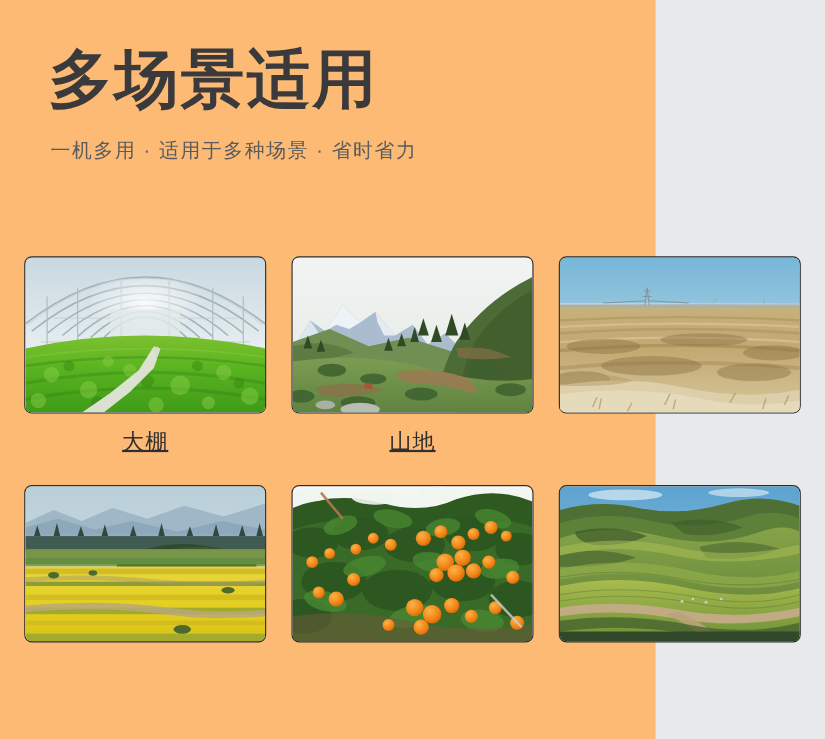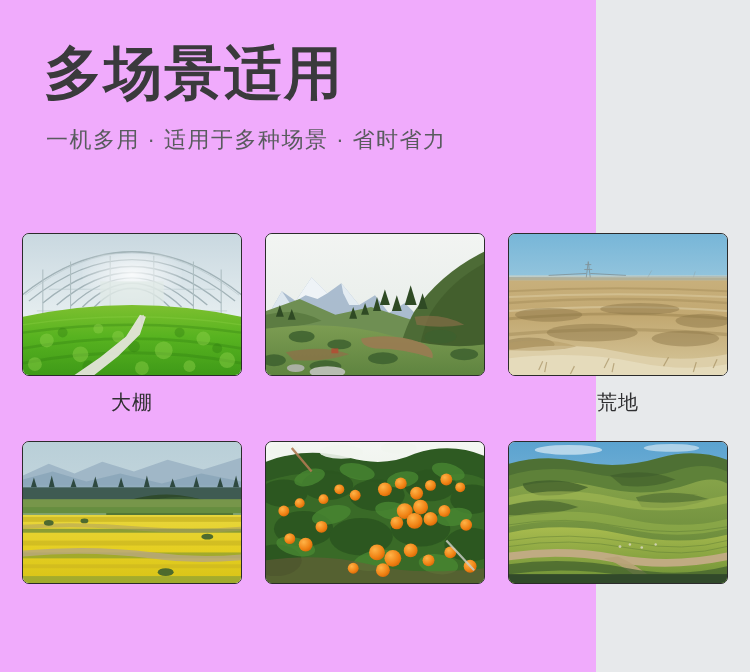--- a/index.html
+++ b/index.html
@@ -11,38 +11,38 @@
     height: 672px;
     background: #e7e9eb;
     font-family: "Liberation Sans", "DejaVu Sans", sans-serif;
     overflow: hidden;
     position: relative;
   }
   .page {
     width: 596px;
     height: 672px;
     position: relative;
-    background: #f0abfc;
+    background: #fdba74;
   }
 
   
   .header {
     padding: 42px 0 0 44px;
   }
   .title {
     font-size: 58px;
     font-weight: 700;
     color: #3a3a3c;
     letter-spacing: 2px;
     line-height: 1.08;
     margin: 0;
     font-family: "Liberation Sans", "DejaVu Sans", sans-serif;
   }
   .subtitle {
-    font-size: 22px;
+    font-size: 18px;
     font-weight: 400;
     color: #595b5e;
     letter-spacing: 1.5px;
     margin: 22px 0 4px 2px;
     line-height: 1.2;
   }
 
   
   .grid {
     position: absolute;
@@ -73,20 +73,21 @@
     height: 100%;
     display: block;
   }
   .caption {
     text-align: center;
     font-size: 20px;
     color: #2f2f31;
     margin-top: 16px;
     letter-spacing: 1px;
     line-height: 1;
+    text-decoration: underline;
   }
 </style>
 </head>
 <body>
 
 <div class="page">
 
   <div class="header">
     <h1 class="title">多场景适用</h1>
     <div class="subtitle">一机多用 · 适用于多种场景 · 省时省力</div>
@@ -230,20 +231,21 @@
             <ellipse cx="200" cy="122" rx="14" ry="6"></ellipse>
             <ellipse cx="60" cy="134" rx="16" ry="6"></ellipse>
             <ellipse cx="8" cy="128" rx="12" ry="6"></ellipse>
           </g>
 
           <ellipse cx="62" cy="140" rx="18" ry="6" fill="#b8bdb2"></ellipse>
           <ellipse cx="30" cy="136" rx="9" ry="4" fill="#aab0a4"></ellipse>
           <rect x="66" y="116" width="7" height="5" fill="#b54a32" opacity="0.8"></rect>
         </svg>
       </div>
+      <div class="caption">山地</div>
     </div>
 
     <div class="card">
       <div class="thumb">
         <svg class="scene" viewBox="0 0 220 143" preserveAspectRatio="none">
           <defs>
             <linearGradient id="brSky" x1="0" y1="0" x2="0" y2="1">
               <stop offset="0%" stop-color="#77b6d8"></stop>
               <stop offset="55%" stop-color="#a8cfe0"></stop>
               <stop offset="100%" stop-color="#d8e3de"></stop>
@@ -300,21 +302,20 @@
             <path d="M96 136 l5 -10"></path>
               <path d="M104 140 l2 -9"></path>
             <path d="M156 134 l5 -9"></path>
               <path d="M186 140 l3 -10"></path>
             <path d="M62 142 l4 -8"></path>
               <path d="M206 136 l4 -9"></path>
           </g>
           <path d="M0 110 Q40 104 68 114 Q44 120 0 118 Z" fill="#b49a64" opacity="0.5"></path>
         </svg>
       </div>
-      <div class="caption">荒地</div>
     </div>
 
     <div class="card">
       <div class="thumb">
         <svg class="scene" viewBox="0 0 220 143" preserveAspectRatio="none">
           <defs>
             <linearGradient id="plSky" x1="0" y1="0" x2="0" y2="1">
               <stop offset="0%" stop-color="#b9cfd8"></stop>
               <stop offset="100%" stop-color="#d4e1e4"></stop>
             </linearGradient>

